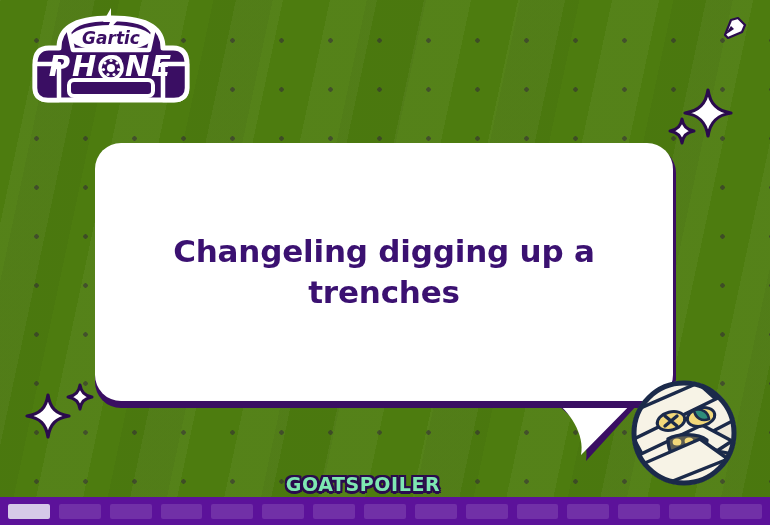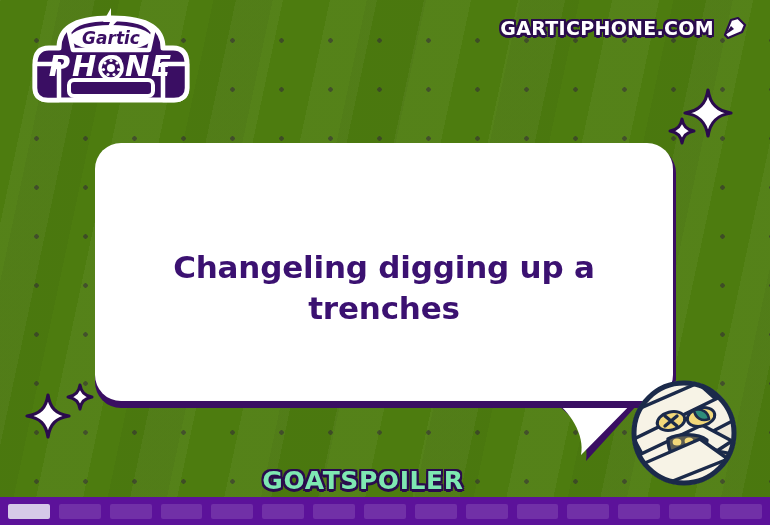--- a/index.html
+++ b/index.html
@@ -83,40 +83,40 @@
   
   #bubble-wrap { position:absolute; left:95px; top:143px; width:578px; height:300px; }
   #bubble {
     position:absolute; left:0; top:0;
     width:578px; height:258px;
     background:#ffffff;
     border-radius:26px;
     box-shadow:0 7px 0 0 #3A0E63, 3px 4px 0 0 #3A0E63;
   }
   #bubbletext {
-    position:absolute; left:34px; right:34px; top:16px; height:258px;
+    position:absolute; left:34px; right:34px; top:0; height:258px;
     display:flex; align-items:center; justify-content:center;
     text-align:center;
     font-family:"DejaVu Sans", sans-serif;
     font-weight:bold;
     font-size:31px;
     line-height:1.33;
     letter-spacing:-0.2px;
     color:#3B1171;
     word-break:break-word;
   }
   #tail { position:absolute; left:455px; top:250px; width:120px; height:76px; }
 
   
   #username {
     position:absolute; left:0; right:0; bottom:30px;
     text-align:center;
     padding-right:44px;
     font-family:"DejaVu Sans", sans-serif;
-    font-weight:bold; font-size:25px; letter-spacing:0.6px;
+    font-weight:bold; font-size:19px; letter-spacing:0.6px;
     color:#7EE8B2;
     text-shadow:
       -2px -2px 0 #2A0B4D, 2px -2px 0 #2A0B4D,
       -2px 2px 0 #2A0B4D, 2px 2px 0 #2A0B4D,
       0 -2px 0 #2A0B4D, 0 2px 0 #2A0B4D,
       -2px 0 0 #2A0B4D, 2px 0 0 #2A0B4D,
       0 3px 0 #2A0B4D;
   }
 
   
@@ -165,21 +165,20 @@
         <circle cx="93.5" cy="63.5" r="1.6" fill="#ffffff"></circle>
         <circle cx="89" cy="68.5" r="1.6" fill="#ffffff"></circle>
         <circle cx="83" cy="68.5" r="1.6" fill="#ffffff"></circle>
         <circle cx="78.5" cy="63.5" r="1.6" fill="#ffffff"></circle>
         <circle cx="80" cy="57" r="1.6" fill="#ffffff"></circle>
       </g>
     </svg>
   </div>
 
   <div id="urlrow">
-    <span id="urltext">GARTICPHONE.COM</span>
     <svg id="penicon" viewBox="0 0 26 24">
       <path d="M3 19 L9 4 L16 2 L23 9 L20 16 L6 22 Z" fill="#ffffff" stroke="#2A0B4D" stroke-width="2.2" stroke-linejoin="round"></path>
       <path d="M3 19 L12 13 L9 10 Z" fill="#2A0B4D"></path>
     </svg>
   </div>
 
   <div class="sparkle" style="left:683px; top:88px;">
     <svg width="50" height="50" viewBox="0 0 50 50">
       <path d="M25 2 C27 16 34 23 48 25 C34 27 27 34 25 48 C23 34 16 27 2 25 C16 23 23 16 25 2 Z" fill="#ffffff" stroke="#2A0B4D" stroke-width="3.2" stroke-linejoin="round"></path>
     </svg>

